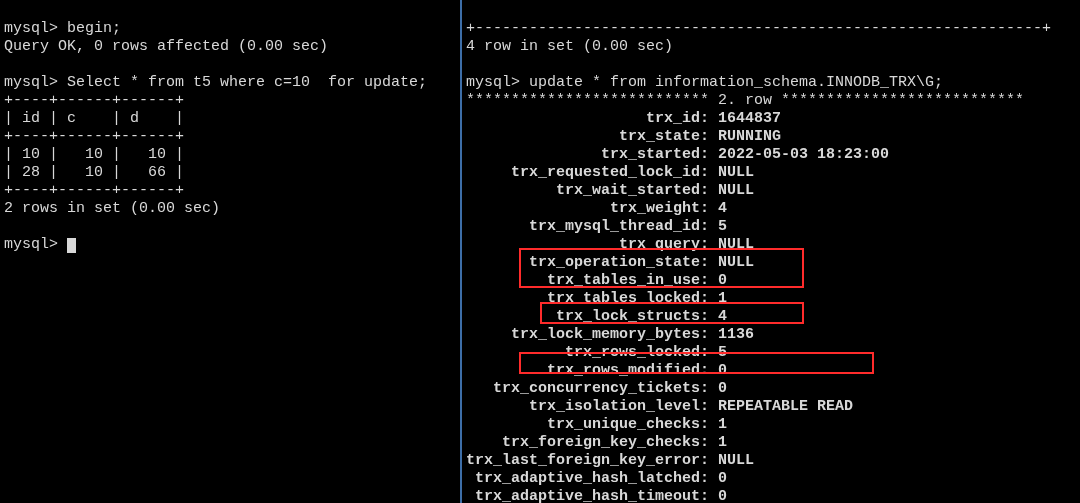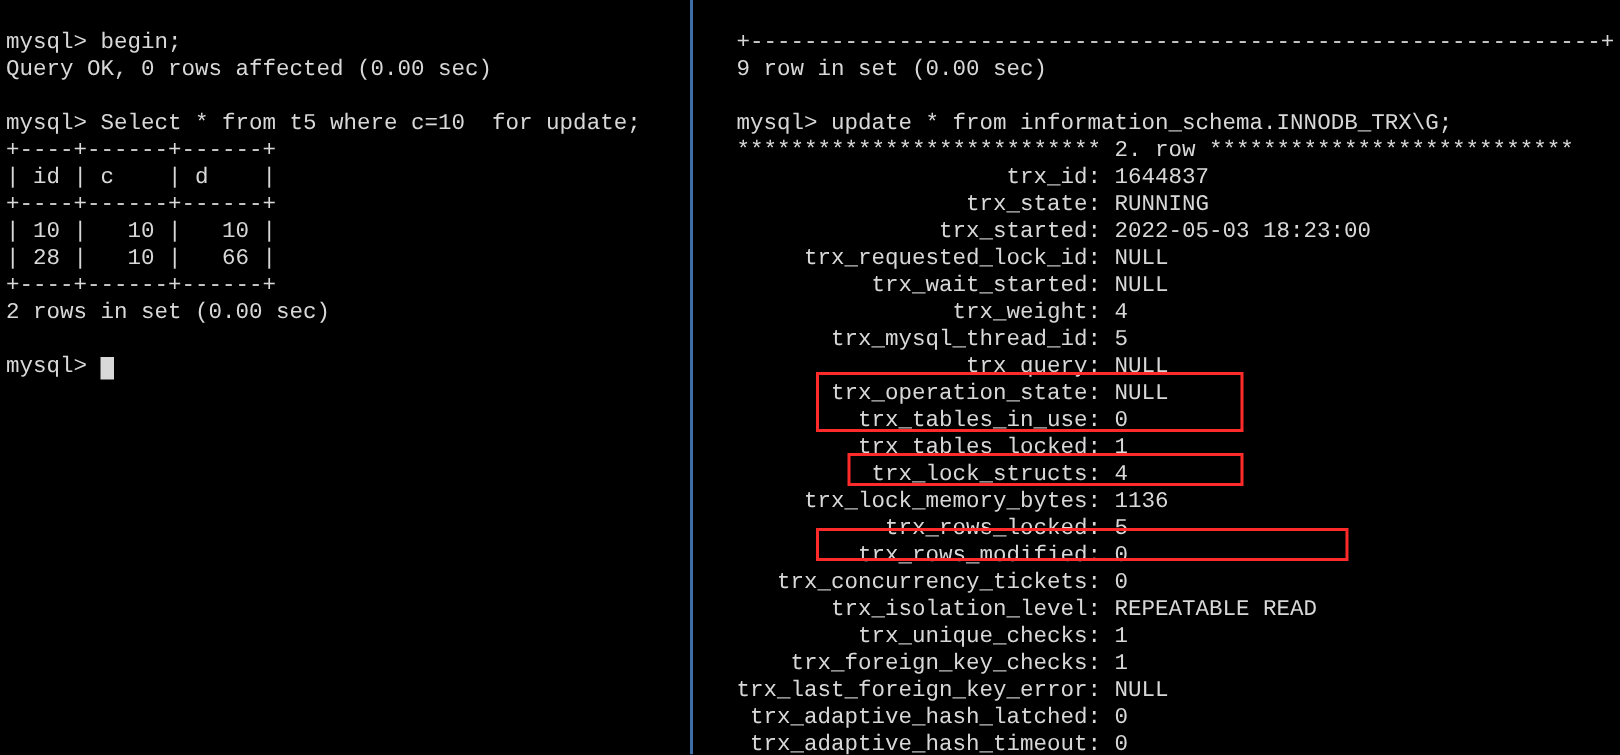--- a/index.html
+++ b/index.html
@@ -1,15 +1,15 @@
 <!DOCTYPE html>
 <html><head>
 <meta charset="utf-8">
 <style>
-  * { margin: 0; padding: 0; box-sizing: border-box; gap: 25px; }
+  * { margin: 0; padding: 0; box-sizing: border-box; }
   body {
     width: 1080px;
     height: 503px;
     background: #000;
     font-family: "Consolas", "Courier New", monospace;
     font-size: 15px;
     line-height: 1.2;
     color: #d8d8d8;
     overflow: hidden;
     position: relative;
@@ -33,21 +33,21 @@
     flex: 1;
     position: relative;
   }
   .cursor {
     display: inline-block;
     width: 9px;
     height: 15px;
     background: #d8d8d8;
     vertical-align: text-bottom;
   }
-  .kv-row { white-space: pre; }
+  .kv-row { white-space: pre; font-weight: bold; }
   
   .redbox {
     position: absolute;
     border: 2px solid #ff2b2b;
     pointer-events: none;
   }
 </style>
 </head>
 <body>
 
@@ -64,21 +64,21 @@
 <span>| 10 |   10 |   10 |</span>
 <span>| 28 |   10 |   66 |</span>
 <span>+----+------+------+</span>
 <span>2 rows in set (0.00 sec)</span>
 
 <span>mysql&gt;</span> <span class="cursor"></span>
   </div>
 
   <div class="pane right">
 <span>+---------------------------------------------------------------+</span>
-<span>9 row in set (0.00 sec)</span>
+<span>4 row in set (0.00 sec)</span>
 
 <span>mysql&gt;</span> <span>update * from information_schema.INNODB_TRX\G;</span>
 <span>*************************** 2. row ***************************</span>
 <div id="kv-container"><div class="kv-row">                    trx_id: 1644837</div><div class="kv-row">                 trx_state: RUNNING</div><div class="kv-row">               trx_started: 2022-05-03 18:23:00</div><div class="kv-row">     trx_requested_lock_id: NULL</div><div class="kv-row">          trx_wait_started: NULL</div><div class="kv-row">                trx_weight: 4</div><div class="kv-row">       trx_mysql_thread_id: 5</div><div class="kv-row">                 trx_query: NULL</div><div class="kv-row">       trx_operation_state: NULL</div><div class="kv-row">         trx_tables_in_use: 0</div><div class="kv-row">         trx_tables_locked: 1</div><div class="kv-row">          trx_lock_structs: 4</div><div class="kv-row">     trx_lock_memory_bytes: 1136</div><div class="kv-row">           trx_rows_locked: 5</div><div class="kv-row">         trx_rows_modified: 0</div><div class="kv-row">   trx_concurrency_tickets: 0</div><div class="kv-row">       trx_isolation_level: REPEATABLE READ</div><div class="kv-row">         trx_unique_checks: 1</div><div class="kv-row">    trx_foreign_key_checks: 1</div><div class="kv-row">trx_last_foreign_key_error: NULL</div><div class="kv-row"> trx_adaptive_hash_latched: 0</div><div class="kv-row"> trx_adaptive_hash_timeout: 0</div></div>
 
     
     <div class="redbox" style="left:57px; top:248px; width:285px; height:40px;"></div>
     <div class="redbox" style="left:78px; top:302px; width:264px; height:22px;"></div>
     <div class="redbox" style="left:57px; top:352px; width:355px; height:22px;"></div>
   </div>

